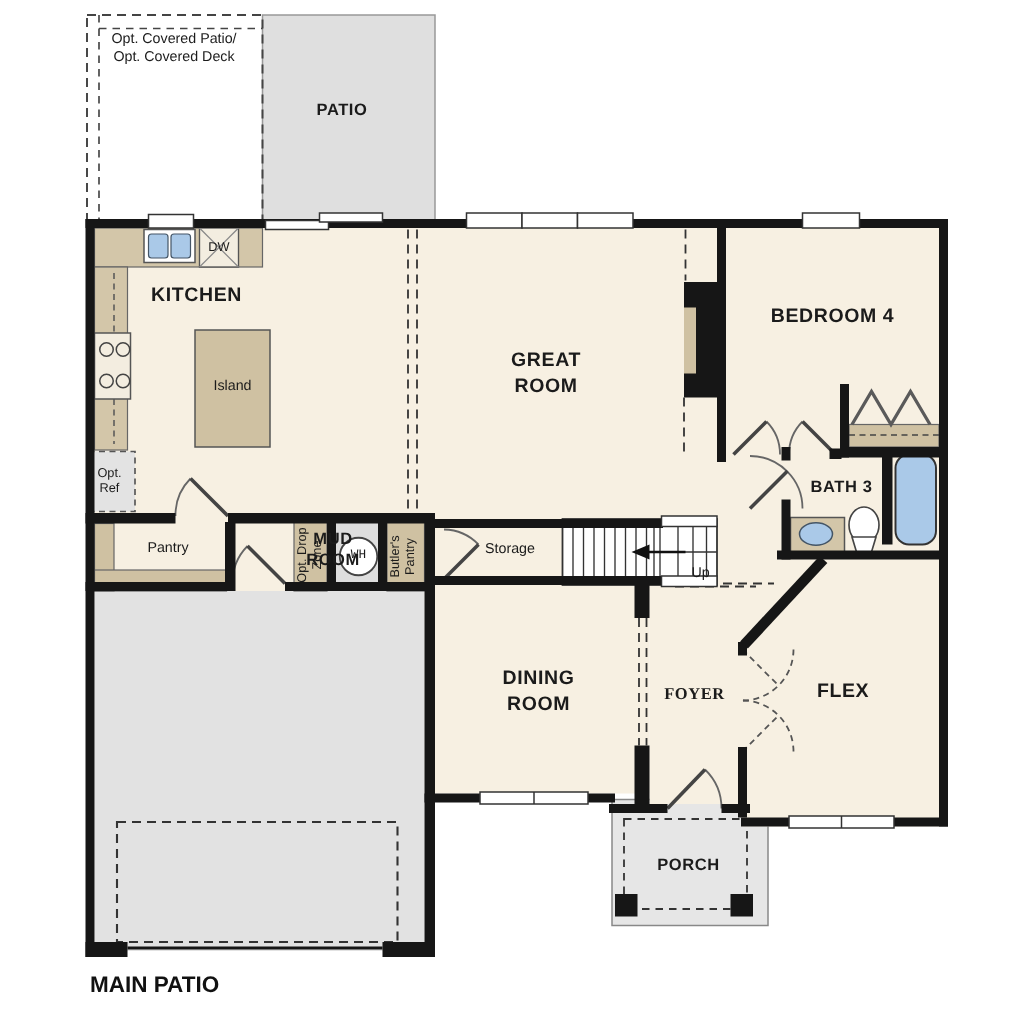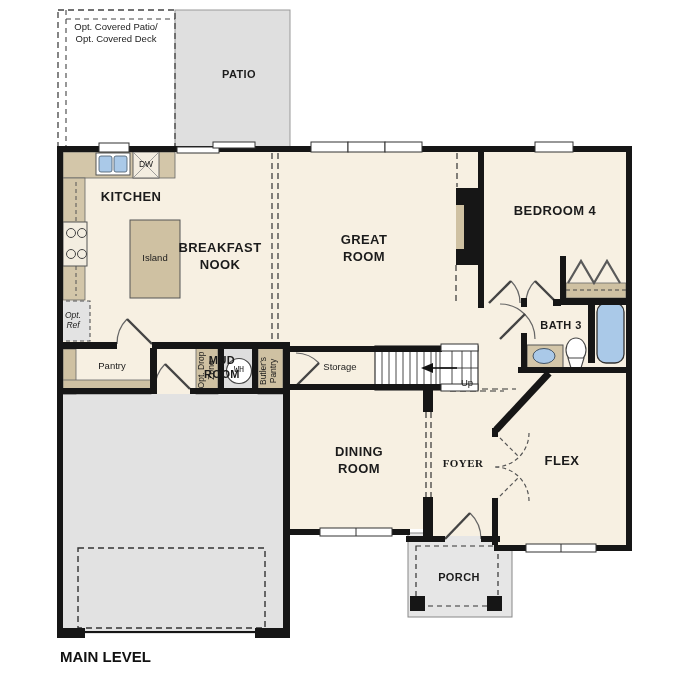--- a/index.html
+++ b/index.html
@@ -231,41 +231,39 @@
     <line x1="356" y1="528" x2="356" y2="536"></line>
     <rect x="526" y="544" width="70" height="8"></rect>
     <line x1="561" y1="544" x2="561" y2="552"></line>
     <rect x="441" y="344" width="37" height="7"></rect>
     <rect x="441" y="384" width="37" height="7"></rect>
   </g>
 </svg>
 
   <div class="lbl sm" style="left:116px;top:33px;">Opt. Covered Patio/
 Opt. Covered Deck</div>
-  <div class="lbl md" style="left:239px;top:74px;">PATIO</div>
+  <div class="lbl md" style="left:228px;top:74px;">PATIO</div>
   <div class="lbl" style="left:131px;top:197px;">KITCHEN</div>
   <div class="lbl tiny" style="left:146px;top:165px;">DW</div>
   <div class="lbl sm" style="left:155px;top:258px;">Island</div>
-  <div class="lbl" style="left:220px;top:257px;">BREAKFAST
-NOOK</div>
   <div class="lbl" style="left:364px;top:249px;">GREAT
 ROOM</div>
   <div class="lbl" style="left:555px;top:211px;">BEDROOM 4</div>
-  <div class="lbl tiny" style="left:73px;top:321px;font-style:italic;">Opt.
+  <div class="lbl tiny" style="left:73px;top:321px;">Opt.
 Ref</div>
   <div class="lbl sm" style="left:112px;top:366px;">Pantry</div>
   <div class="lbl md" style="left:184px;top:367px;margin-left:38px;">MUD
 ROOM</div>
   <div class="lbl tiny vert" style="left:207px;top:370px;">Opt. Drop
 Zone</div>
   <div class="lbl tiny" style="left:239px;top:371px;font-family:Liberation Mono, monospace;">WH</div>
   <div class="lbl tiny vert" style="left:269px;top:371px;">Butler's
 Pantry</div>
   <div class="lbl sm" style="left:340px;top:367px;">Storage</div>
   <div class="lbl sm" style="left:467px;top:367px;margin-top:16px;">Up</div>
   <div class="lbl md" style="left:561px;top:325px;">BATH 3</div>
   <div class="lbl" style="left:359px;top:461px;">DINING
 ROOM</div>
   <div class="lbl md" style="left:463px;top:463px;font-family:Liberation Serif, serif;">FOYER</div>
   <div class="lbl" style="left:562px;top:461px;">FLEX</div>
   <div class="lbl md" style="left:459px;top:577px;">PORCH</div>
-  <div class="title">MAIN LEVEL</div>
+  <div class="title">MAIN PATIO</div>
 </div>
 
 </body></html>

